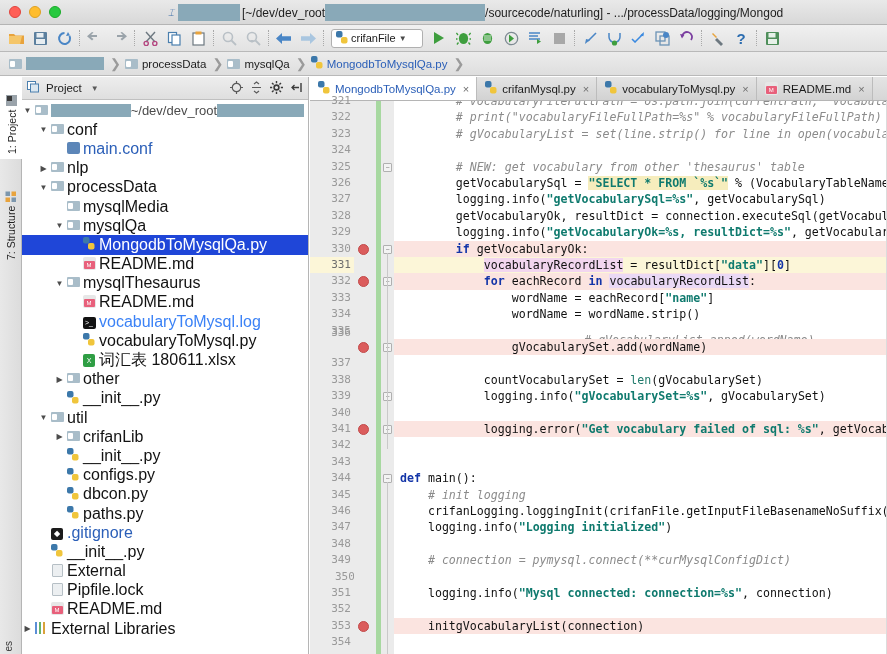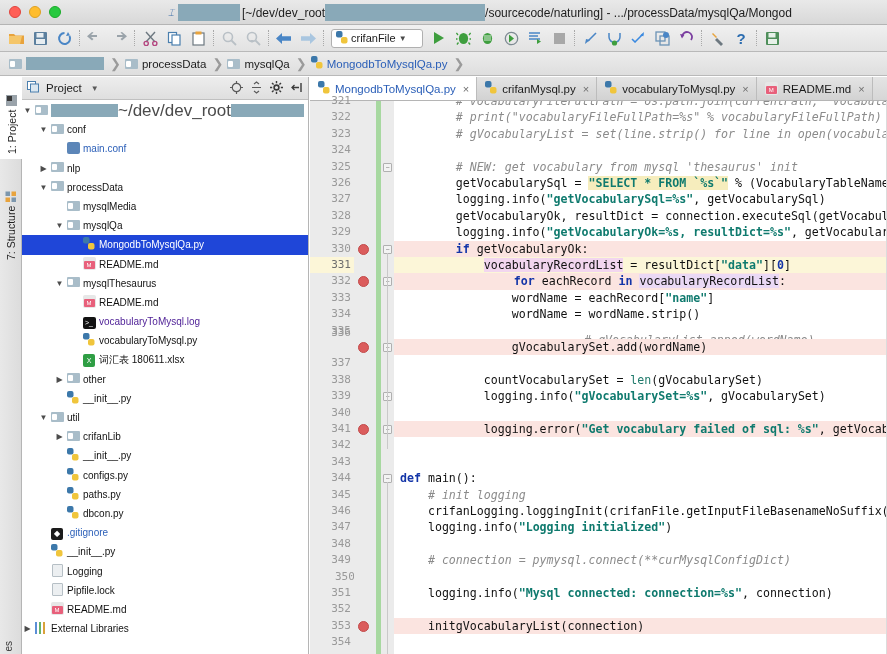--- a/index.html
+++ b/index.html
@@ -105,25 +105,25 @@
   .hdr-ico { font-size: 11px; color: #5a5a5a; width: 14px; text-align: center; }
   .tree { font-size: 12px; color: #121212; padding-top: 1px; }
   .row {
     height: 19.2px; display: flex; align-items: center;
     white-space: nowrap; padding-right: 4px;
   }
   .row.sel { background: #1f46d8; color: #ffffff; }
   .arrow { width: 11px; text-align: center; font-size: 8px; color: #4c4c4c; flex: 0 0 11px; }
   .arrow.none { color: transparent; }
   .ficon { width: 16px; text-align: center; flex: 0 0 16px; font-size: 11px; margin-right: 2px; }
-  .lbl { font-size: 10px; }
+  .lbl { font-size: 16px; }
   .lbl.blue { color: #2b5fb8; }
-  .lbl.grey { color: #4c1d95; }
+  .lbl.grey { color: #3b82f6; }
   .row.sel .lbl { color: #ffffff; }
-  .path-note { color: #4b4b4b; font-size: 17px; }
+  .path-note { color: #4b4b4b; font-size: 13px; }
 
   
   .ic-folder {
     display:inline-block; width:13px; height:10px; background:#a9bdc9;
     border-radius:1px; position:relative;
   }
   .ic-folder:before{content:"";position:absolute;left:1px;top:2px;width:5px;height:6px;background:#ffffff;border-radius:1px;}
   .ic-md {
     display:inline-block;width:13px;height:13px;background:#e7e7e7;border-radius:2px;position:relative;
   }
@@ -221,21 +221,21 @@
     <div class="traffic">
       <div class="tl red"></div>
       <div class="tl yellow"></div>
       <div class="tl green"></div>
     </div>
     <div class="title-text">
       <span class="title-ico">⌶</span>
         <span class="redact" style="width:62px;margin:0 2px;"></span>
         <span>[~/dev/dev_root</span>
         <span class="redact" style="width:160px;margin:0 0px;"></span>
-        <span>/sourcecode/naturling] - .../processData/mysqlQa/Mongod</span>
+        <span>/sourcecode/naturling] - .../processData/logging/Mongod</span>
     </div>
   </div>
 
   <div class="toolbar">
     <div class="tb-btn">
       <svg width="17" height="15" viewBox="0 0 17 15">
           <path d="M1 3h5l1.4 1.6H16V13H1z" fill="#e8a33d"></path>
           <path d="M1 5h13l-2 8H1z" fill="#f5c66a"></path>
         </svg>
     </div>
@@ -632,51 +632,51 @@
               </svg></span></span>
           <span class="lbl ">configs.py</span>
         </div>
         <div class="row">
           <span style="display:inline-block;width:32px;flex:0 0 32px"></span>
           <span class="arrow none">·</span>
           <span class="ficon"><span><svg width="12" height="13" viewBox="0 0 12 13">
                 <rect x="0" y="0" width="6.5" height="6.5" rx="2" fill="#3c78aa"></rect>
                 <rect x="5" y="6" width="6.5" height="6.5" rx="2" fill="#f0c53c"></rect>
               </svg></span></span>
-          <span class="lbl ">paths.py</span>
+          <span class="lbl ">dbcon.py</span>
         </div>
         <div class="row">
           <span style="display:inline-block;width:32px;flex:0 0 32px"></span>
           <span class="arrow none">·</span>
           <span class="ficon"><span><svg width="12" height="13" viewBox="0 0 12 13">
                 <rect x="0" y="0" width="6.5" height="6.5" rx="2" fill="#3c78aa"></rect>
                 <rect x="5" y="6" width="6.5" height="6.5" rx="2" fill="#f0c53c"></rect>
               </svg></span></span>
-          <span class="lbl ">dbcon.py</span>
+          <span class="lbl ">paths.py</span>
         </div>
         <div class="row">
           <span style="display:inline-block;width:16px;flex:0 0 16px"></span>
           <span class="arrow none">·</span>
           <span class="ficon"><span class="ic-git">◆</span></span>
           <span class="lbl blue">.gitignore</span>
         </div>
         <div class="row">
           <span style="display:inline-block;width:16px;flex:0 0 16px"></span>
           <span class="arrow none">·</span>
           <span class="ficon"><span><svg width="12" height="13" viewBox="0 0 12 13">
                 <rect x="0" y="0" width="6.5" height="6.5" rx="2" fill="#3c78aa"></rect>
                 <rect x="5" y="6" width="6.5" height="6.5" rx="2" fill="#f0c53c"></rect>
               </svg></span></span>
           <span class="lbl ">__init__.py</span>
         </div>
         <div class="row">
           <span style="display:inline-block;width:16px;flex:0 0 16px"></span>
           <span class="arrow none">·</span>
           <span class="ficon"><span class="ic-txt"></span></span>
-          <span class="lbl ">Logging</span>
+          <span class="lbl ">External</span>
         </div>
         <div class="row">
           <span style="display:inline-block;width:16px;flex:0 0 16px"></span>
           <span class="arrow none">·</span>
           <span class="ficon"><span class="ic-txt"></span></span>
           <span class="lbl ">Pipfile.lock</span>
         </div>
         <div class="row">
           <span style="display:inline-block;width:16px;flex:0 0 16px"></span>
           <span class="arrow none">·</span>
@@ -785,31 +785,31 @@
           <div class="fold" style="top: 324px;">−</div>
           <div class="fold" style="top: 373.2px;">−</div>
           <div class="foldline" style="top: 151.6px; height: 196.8px;"></div>
           <div class="foldline" style="top: 381.2px; height: 213.2px;"></div>
         </div>
       <div class="codeport" id="codeport">
           <div class="cl" style="top: -8px;">        <span class="cmt"># vocabularyFileFullPath = os.path.join(currentPath, "vocabulary.txt")</span></div>
           <div class="cl" style="top: 8.4px;">        <span class="cmt"># print("vocabularyFileFullPath=%s" % vocabularyFileFullPath)</span></div>
           <div class="cl" style="top: 24.8px;">        <span class="cmt"># gVocabularyList = set(line.strip() for line in open(vocabularyFileFull</span></div>
           <div class="cl" style="top: 41.2px;"></div>
-          <div class="cl" style="top: 57.6px;">        <span class="cmt"># NEW: get vocabulary from mysql 'thesaurus' init</span></div>
+          <div class="cl" style="top: 57.6px;">        <span class="cmt"># NEW: get vocabulary from other 'thesaurus' table</span></div>
           <div class="cl" style="top: 74px;">        getVocabularySql = <span class="str sqlhl">"SELECT * FROM `%s`"</span> % (VocabularyTableName)</div>
           <div class="cl" style="top: 90.4px;">        logging.info(<span class="str">"getVocabularySql=%s"</span>, getVocabularySql)</div>
           <div class="cl" style="top: 106.8px;">        getVocabularyOk, resultDict = connection.executeSql(getVocabularySql)</div>
           <div class="cl" style="top: 123.2px;">        logging.info(<span class="str">"getVocabularyOk=%s, resultDict=%s"</span>, getVocabularyOk, resul</div>
           <div class="cl hl-err" style="top: 139.6px;"></div>
           <div class="cl" style="top: 139.6px;">        <span class="kw">if</span> getVocabularyOk:</div>
           <div class="cl hl-cur" style="top: 156px;"></div>
           <div class="cl" style="top: 156px;">            <span class="varhl2">vocabularyRecordList</span> = resultDict[<span class="str">"data"</span>][<span class="num">0</span>]</div>
           <div class="cl hl-err" style="top: 172.4px;"></div>
-          <div class="cl" style="top: 172.4px; margin-left: 30px;">            <span class="kw">for</span> eachRecord <span class="kw">in</span> <span class="varhl">vocabularyRecordList</span>:</div>
+          <div class="cl" style="top: 172.4px;">            <span class="kw">for</span> eachRecord <span class="kw">in</span> <span class="varhl">vocabularyRecordList</span>:</div>
           <div class="cl" style="top: 188.8px;">                wordName = eachRecord[<span class="str">"name"</span>]</div>
           <div class="cl" style="top: 205.2px;">                wordName = wordName.strip()</div>
           <div class="cl" style="top: 231px; text-align: center;">                <span class="cmt"># gVocabularyList.apped(wordName)</span></div>
           <div class="cl hl-err" style="top: 238px;"></div>
           <div class="cl" style="top: 238px;">                gVocabularySet.add(wordName)</div>
           <div class="cl" style="top: 254.4px;"></div>
           <div class="cl" style="top: 270.8px;">            countVocabularySet = <span class="builtin">len</span>(gVocabularySet)</div>
           <div class="cl" style="top: 287.2px;">            logging.info(<span class="str">"gVocabularySet=%s"</span>, gVocabularySet)</div>
           <div class="cl" style="top: 303.6px; margin-top: 16px;">        <span class="kw">else</span>:</div>
           <div class="cl hl-err" style="top: 320px;"></div>

